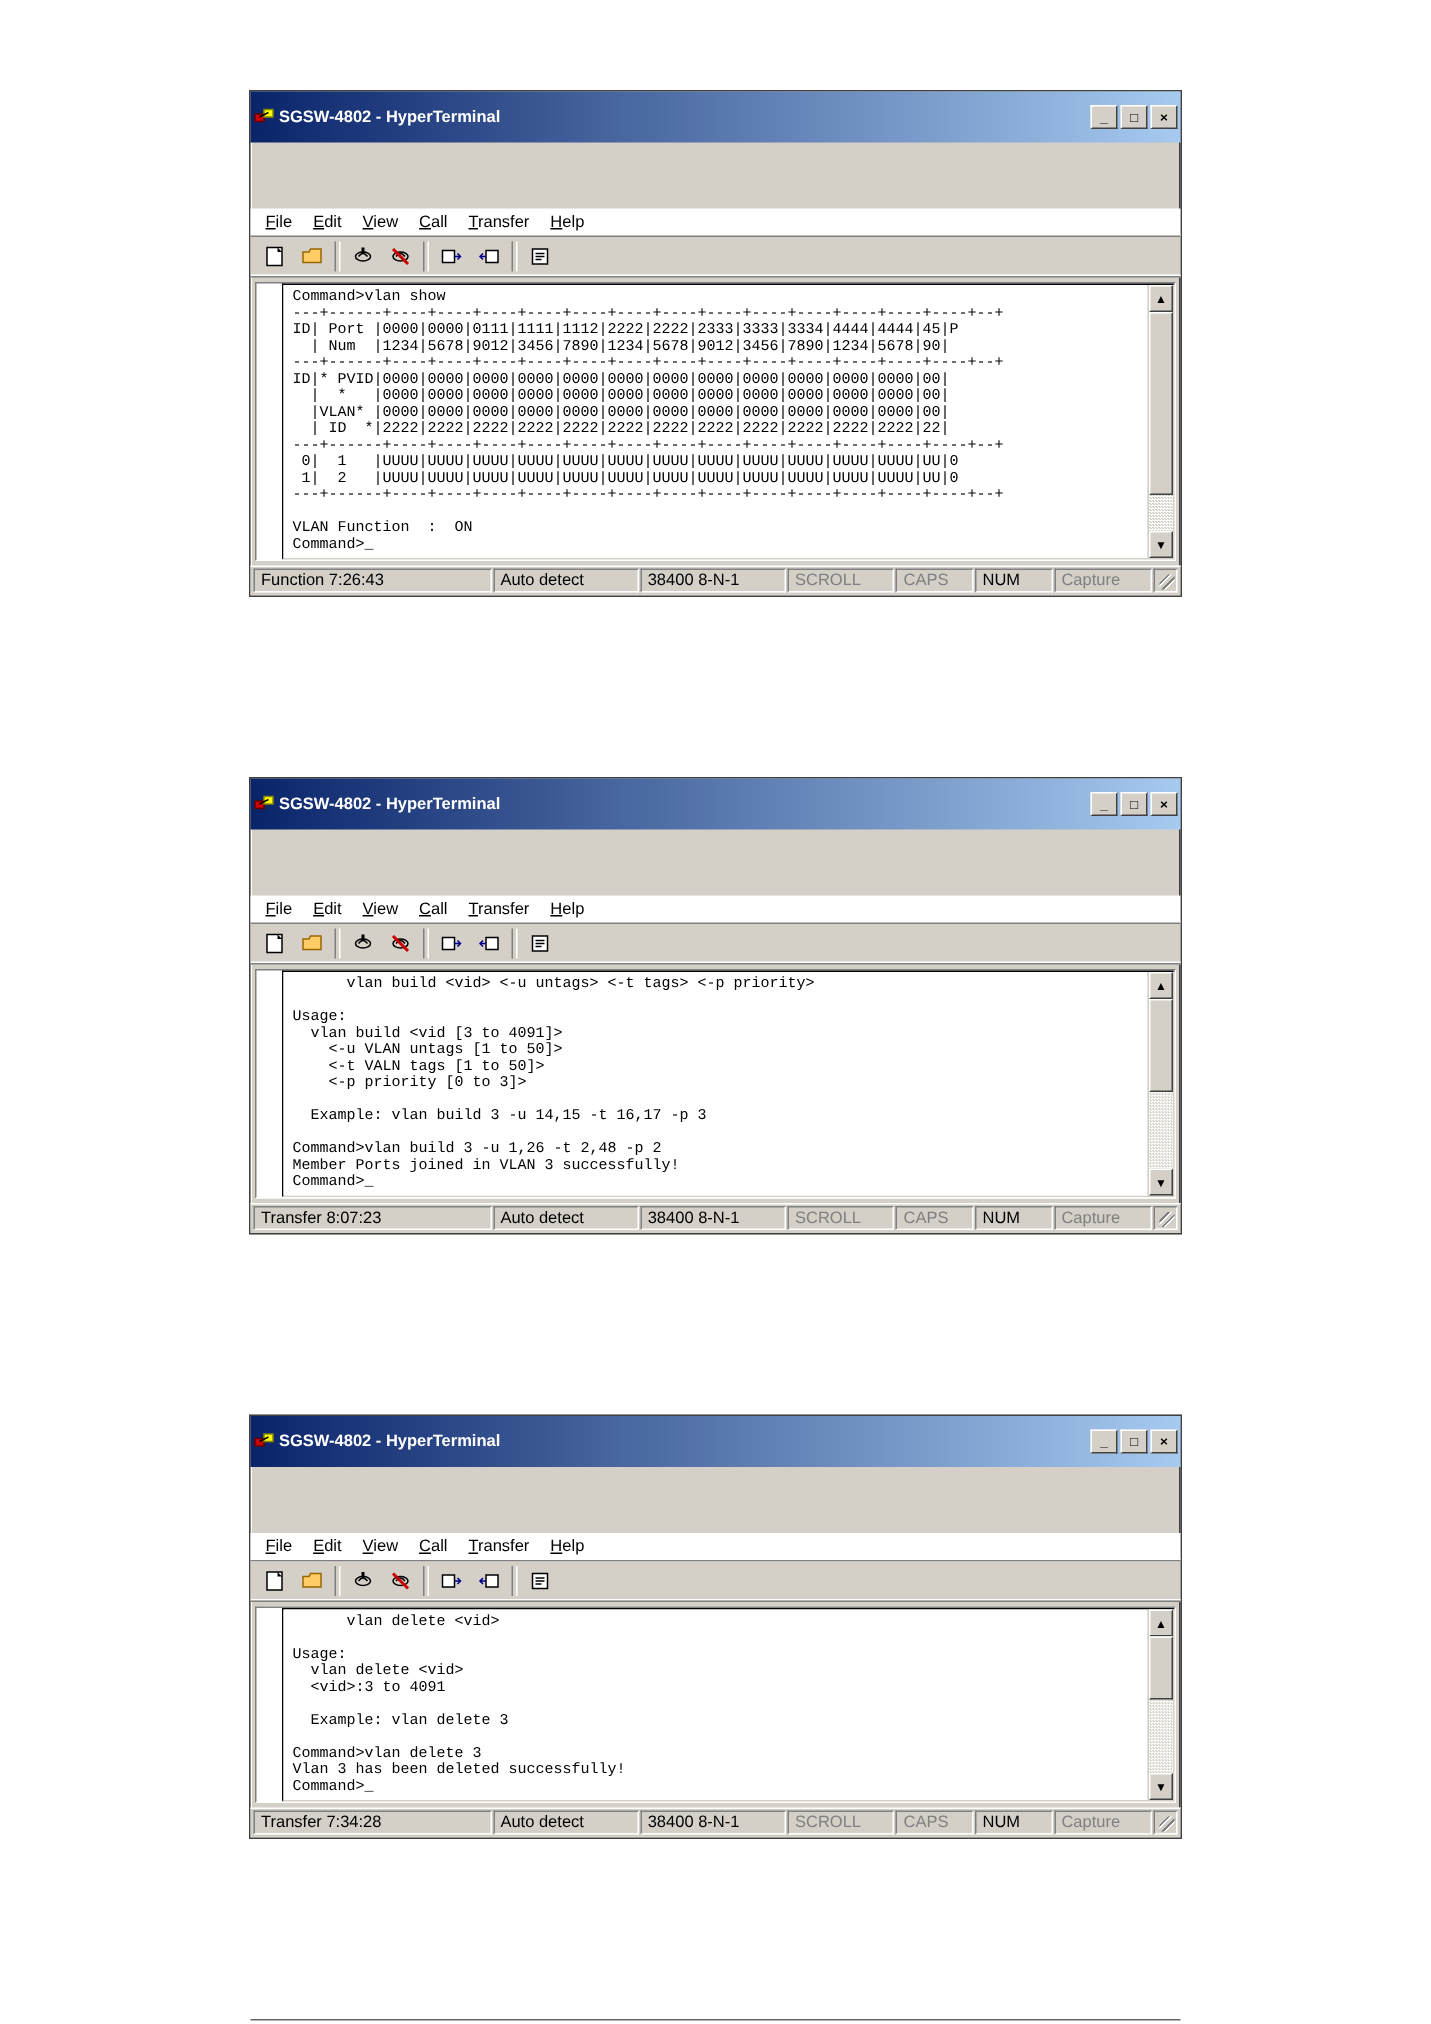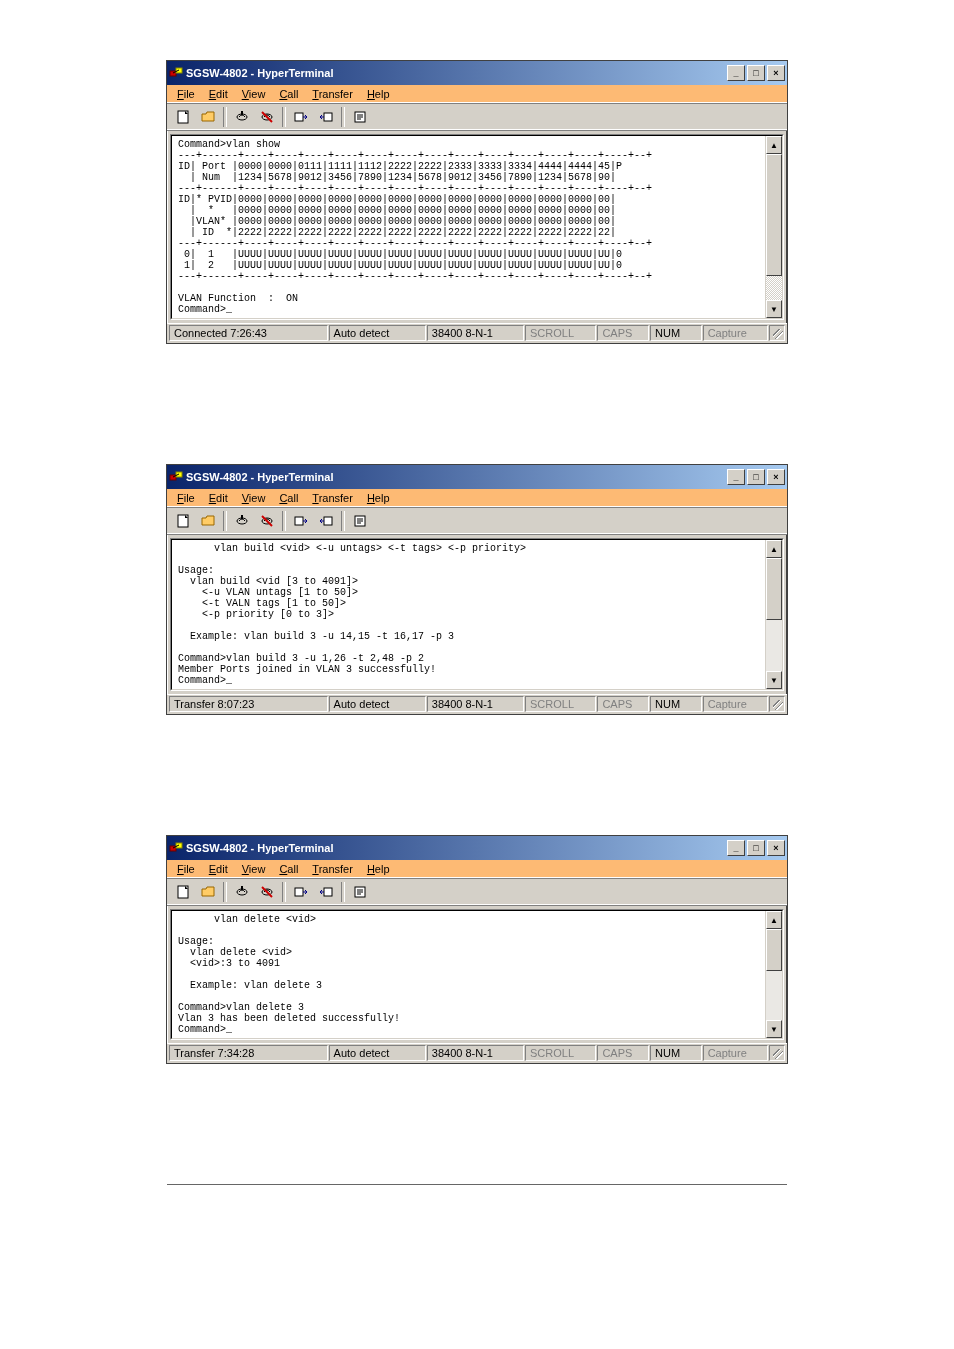--- a/index.html
+++ b/index.html
@@ -17,21 +17,21 @@
   .win {
     width: 620px;
     margin: 0 auto 120px auto;
     border: 1px solid #404040;
     background: #d4d0c8;
     box-shadow: inset -1px -1px 0 #404040, inset 1px 1px 0 #fff;
   }
   .titlebar {
     display: flex;
     align-items: center;
-    height: 24px;
+    height: 34px;
     padding: 0 2px;
     background: linear-gradient(to right, #0a246a, #a6caf0);
     color: #fff;
     font-weight: bold;
     font-size: 11px;
   }
   .titlebar svg { margin-right: 3px; flex: 0 0 auto; }
   .titlebar .title-text { flex: 1 1 auto; white-space: nowrap; overflow: hidden; }
   .winbtns { display: flex; gap: 2px; }
   .winbtn {
@@ -42,23 +42,24 @@
     border-bottom-color: #404040;
     display: flex; align-items: center; justify-content: center;
     font-family: Arial, sans-serif;
     font-size: 9px; font-weight: bold; color: #000;
     line-height: 1;
   }
   .menubar {
     display: flex;
     gap: 2px;
     padding: 2px 4px;
-    background: #fdba74;
+    background: #ffffff;
     border-bottom: 1px solid #808080;
     box-shadow: inset 0 -1px 0 #fff;
+    margin-top: 44px;
   }
   .menubar span { padding: 1px 6px; }
   .menubar span.first::first-letter { text-decoration: underline; }
   .toolbar {
     display: flex;
     align-items: center;
     padding: 2px 4px;
     background: #d4d0c8;
     border-bottom: 1px solid #808080;
     box-shadow: inset 0 -1px 0 #fff;
@@ -76,20 +77,21 @@
     border-left: 1px solid #808080;
     border-right: 1px solid #fff;
   }
   .terminal-wrap {
     margin: 3px;
     border: 1px solid #808080;
     border-right-color: #fff;
     border-bottom-color: #fff;
     background: #fff;
     position: relative;
+    padding-left: 17px;
   }
   .terminal-inner {
     border: 1px solid #000;
     border-right-color: #d4d0c8;
     border-bottom-color: #d4d0c8;
     display: flex;
     align-items: stretch;
   }
   .terminal {
     flex: 1 1 auto;
@@ -257,21 +259,21 @@
           <div class="vscroll">
             <div class="sbtn">▲</div>
             <div class="strack">
               <div class="thumb" style="top:0px;height:120px"></div>
             </div>
             <div class="sbtn">▼</div>
           </div>
         </div>
       </div>
       <div class="statusbar">
-        <div class="statusseg" style="width:150px">Connected 7:26:43</div>
+        <div class="statusseg" style="width:150px">Function 7:26:43</div>
         <div class="statusseg" style="width:88px">Auto detect</div>
         <div class="statusseg" style="width:88px">38400 8-N-1</div>
         <div class="statusseg dim" style="width:62px">SCROLL</div>
         <div class="statusseg dim" style="width:42px">CAPS</div>
         <div class="statusseg" style="width:42px">NUM</div>
         <div class="statusseg dim" style="width:56px">Capture</div>
         <div class="grip"></div>
       </div>
     </div>
     <div class="win">

